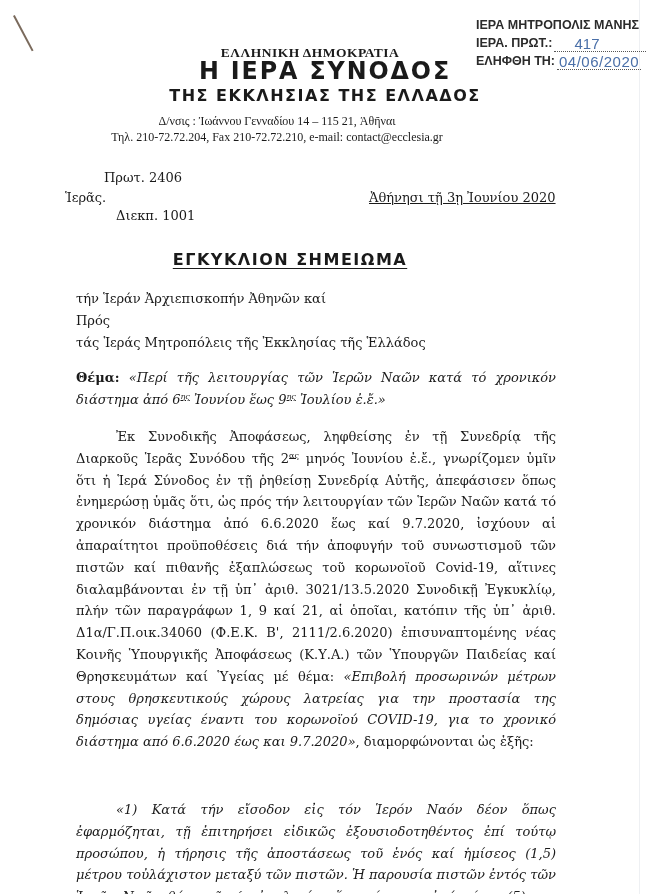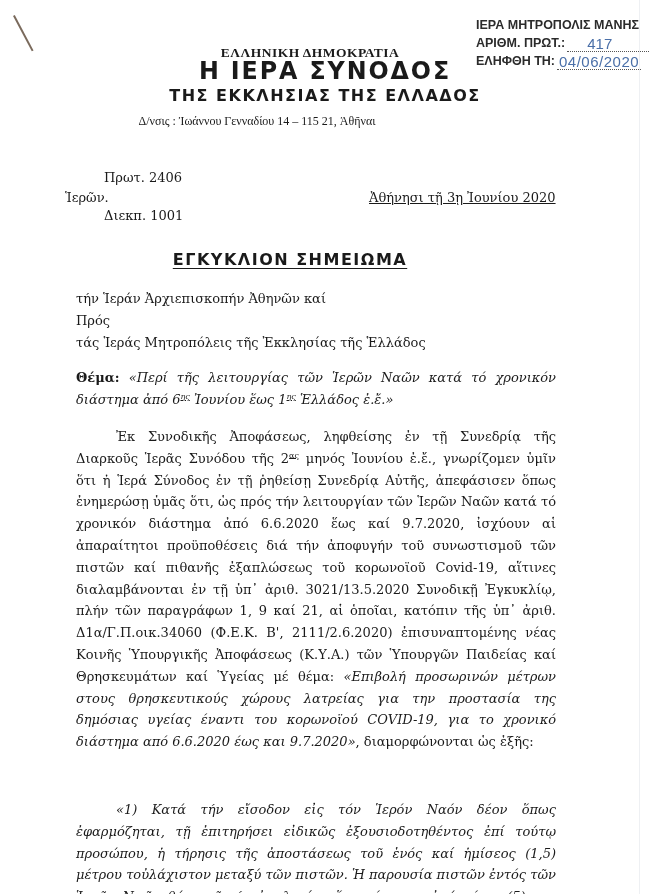--- a/index.html
+++ b/index.html
@@ -12,26 +12,26 @@
 
   .stamp { position: absolute; left: 476px; top: 16px; font-family: "Liberation Sans", sans-serif; font-size: 12.5px; font-weight: bold; color: #2b2b2b; line-height: 18px; letter-spacing: 0; }
   .stamp .row { display: flex; align-items: flex-end; white-space: nowrap; }
   .stamp .hand { font-family: "Liberation Sans", sans-serif; font-weight: normal; color: #4a6fa8; font-size: 15px; border-bottom: 1px dotted #555; padding: 0 2px; margin-left: 2px; line-height: 15px; }
   .stamp .hand.num { width: 70px; padding-left: 20px; }
   .stamp .hand.date { letter-spacing: 0.5px; }
 
   .republic { position: absolute; left: 0; width: 620px; top: 45px; text-align: center; font-family: "Liberation Serif", serif; font-weight: bold; font-size: 13.5px; letter-spacing: 0.5px; }
   .synod-title { position: absolute; left: 0; width: 650px; top: 56px; text-align: center; font-family: "DejaVu Sans", sans-serif; font-size: 25px; letter-spacing: 2px; font-weight: bold; transform: scaleX(0.95); }
   .synod-sub { position: absolute; left: 0; width: 650px; top: 86px; text-align: center; font-family: "DejaVu Sans", sans-serif; font-size: 16px; letter-spacing: 1.5px; font-weight: bold; }
-  .address { position: absolute; left: 0; width: 514px; top: 113px; text-align: center; font-family: "Liberation Serif", serif; font-size: 12px; line-height: 16px; }
+  .address { position: absolute; left: 0; width: 514px; top: 113px; text-align: center; font-family: "Liberation Serif", serif; font-size: 12px; line-height: 16px; padding-left: 20px; }
 
   .ref { position: absolute; font-family: "DejaVu Serif", serif; font-size: 13px; }
   .prot { left: 104px; top: 170px; }
   .arith { left: 65px; top: 190px; }
-  .diekp { left: 104px; top: 208px; }
+  .diekp { left: 116px; top: 208px; }
   .place-date { left: 369px; top: 190px; text-decoration: underline; }
 
   .circular-title { position: absolute; left: 0; width: 580px; top: 250px; text-align: center; }
   .circular-title span { font-family: "DejaVu Sans", sans-serif; font-size: 16px; font-weight: bold; letter-spacing: 1.5px; text-decoration: underline; text-underline-offset: 3px; }
 
   .recipients { position: absolute; left: 76px; top: 288px; font-size: 13px; line-height: 22px; }
   .subject { position: absolute; left: 76px; top: 367px; width: 480px; font-size: 13px; line-height: 22px; text-align: justify; text-align-last: left; }
   .subject b { font-weight: bold; }
   .subject i { font-style: italic; }
   .body { position: absolute; left: 76px; top: 426px; width: 480px; font-size: 13px; line-height: 21.8px; text-align: justify; }
@@ -43,52 +43,53 @@
 <body>
 
 <div class="page-edge"></div>
 <div class="pen-mark"></div>
 
 <div class="stamp">
   <div class="row">
       <span>ΙΕΡΑ ΜΗΤΡΟΠΟΛΙΣ ΜΑΝΗΣ</span>
     </div>
   <div class="row">
-    <span>ΑΡΙΘΜ. ΠΡΩΤ.:</span>
+    <span>ΙΕΡΑ. ΠΡΩΤ.:</span>
     <span class="hand num">417</span>
   </div>
   <div class="row">
     <span>ΕΛΗΦΘΗ ΤΗ:</span>
     <span class="hand date">04/06/2020</span>
   </div>
 </div>
 
 <div class="republic">ΕΛΛΗΝΙΚΗ ΔΗΜΟΚΡΑΤΙΑ</div>
 <div class="synod-title">Η ΙΕΡΑ ΣΥΝΟΔΟΣ</div>
 <div class="synod-sub">ΤΗΣ ΕΚΚΛΗΣΙΑΣ ΤΗΣ ΕΛΛΑΔΟΣ</div>
 <div class="address">
   <div>Δ/νσις : Ἰωάννου Γενναδίου 14 – 115 21, Ἀθῆναι</div>
+  <div>Τηλ. 210-72.72.204, Fax 210-72.72.210, e-mail: contact@ecclesia.gr</div>
 </div>
 
 <div class="ref prot">Πρωτ.  2406</div>
-<div class="ref arith">Ἱερῶν.</div>
+<div class="ref arith">Ἱερᾶς.</div>
 <div class="ref diekp">Διεκπ.  1001</div>
 <div class="ref place-date">Ἀθήνησι τῇ 3ῃ Ἰουνίου 2020</div>
 
 <div class="circular-title">
   <span>ΕΓΚΥΚΛΙΟΝ ΣΗΜΕΙΩΜΑ</span>
 </div>
 
 <div class="recipients">
   <div>τήν Ἱεράν Ἀρχιεπισκοπήν Ἀθηνῶν καί</div>
   <div>Πρός</div>
   <div>τάς Ἱεράς Μητροπόλεις τῆς Ἐκκλησίας τῆς Ἑλλάδος</div>
 </div>
 
 <div class="subject">
   <b>Θέμα:</b>
-  <i><span>«Περί τῆς λειτουργίας τῶν Ἱερῶν Ναῶν κατά τό χρονικόν διάστημα ἀπό 6</span><sup>ης</sup><span> Ἰουνίου ἕως 1</span><sup>ης</sup><span> Ἑλλάδος ἐ.ἔ.»</span></i>
+  <i><span>«Περί τῆς λειτουργίας τῶν Ἱερῶν Ναῶν κατά τό χρονικόν διάστημα ἀπό 6</span><sup>ης</sup><span> Ἰουνίου ἕως 9</span><sup>ης</sup><span> Ἰουλίου ἐ.ἔ.»</span></i>
 </div>
 
 <div class="body">
   <p><span>Ἐκ Συνοδικῆς Ἀποφάσεως, ληφθείσης ἐν τῇ Συνεδρίᾳ τῆς Διαρκοῦς Ἱερᾶς Συνόδου τῆς 2</span><sup>ας</sup><span> μηνός Ἰουνίου ἐ.ἔ., γνωρίζομεν ὑμῖν ὅτι ἡ Ἱερά Σύνοδος ἐν τῇ ῥηθείσῃ Συνεδρίᾳ Αὐτῆς, ἀπεφάσισεν ὅπως ἐνημερώσῃ ὑμᾶς ὅτι, ὡς πρός τήν λειτουργίαν τῶν Ἱερῶν Ναῶν κατά τό χρονικόν διάστημα ἀπό 6.6.2020 ἕως καί 9.7.2020, ἰσχύουν αἱ ἀπαραίτητοι προϋποθέσεις διά τήν ἀποφυγήν τοῦ συνωστισμοῦ τῶν πιστῶν καί πιθανῆς ἐξαπλώσεως τοῦ κορωνοϊοῦ Covid-19, αἵτινες διαλαμβάνονται ἐν τῇ ὑπ᾽ ἀριθ. 3021/13.5.2020 Συνοδικῇ Ἐγκυκλίῳ, πλήν τῶν παραγράφων 1, 9 καί 21, αἱ ὁποῖαι, κατόπιν τῆς ὑπ᾽ ἀριθ. Δ1α/Γ.Π.οικ.34060 (Φ.Ε.Κ. Β', 2111/2.6.2020) ἐπισυναπτομένης νέας Κοινῆς Ὑπουργικῆς Ἀποφάσεως (Κ.Υ.Α.) τῶν Ὑπουργῶν Παιδείας καί Θρησκευμάτων καί Ὑγείας μέ θέμα: </span><span class="it">«Επιβολή προσωρινών μέτρων στους θρησκευτικούς χώρους λατρείας για την προστασία της δημόσιας υγείας έναντι του κορωνοϊού COVID-19, για το χρονικό διάστημα από 6.6.2020 έως και 9.7.2020»</span><span>, διαμορφώνονται ὡς ἑξῆς:</span></p>
   <p class="it">«1) Κατά τήν εἴσοδον εἰς τόν Ἱερόν Ναόν δέον ὅπως ἐφαρμόζηται, τῇ ἐπιτηρήσει εἰδικῶς ἐξουσιοδοτηθέντος ἐπί τούτῳ προσώπου, ἡ τήρησις τῆς ἀποστάσεως τοῦ ἑνός καί ἡμίσεος (1,5) μέτρου τοὐλάχιστον μεταξύ τῶν πιστῶν. Ἡ παρουσία πιστῶν ἐντός τῶν Ἱερῶν Ναῶν θά τηρῇ τήν ἀναλογίαν ἕν πρόσωπον ἀνά πέντε (5) τ.μ. ἐπιφανείας καί μέ ἐλαχίστην</p>
 </div>
 
 </body></html>

